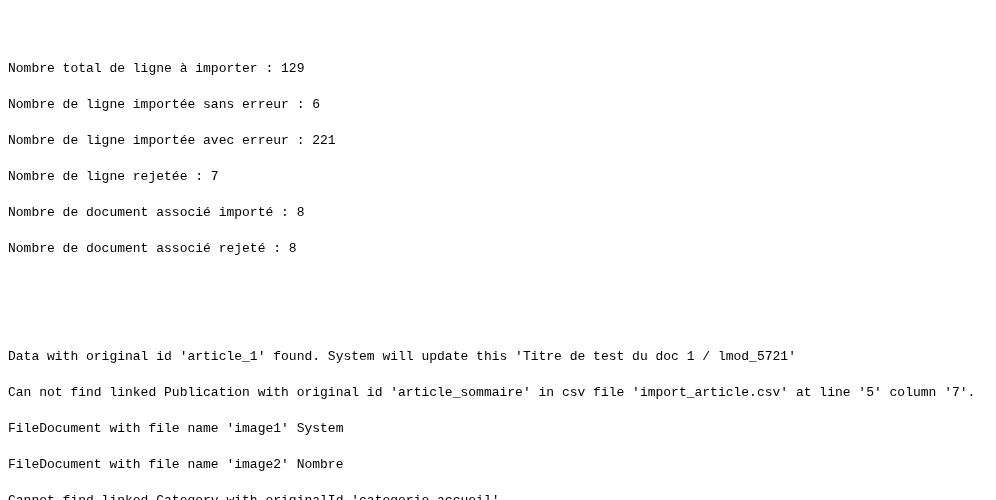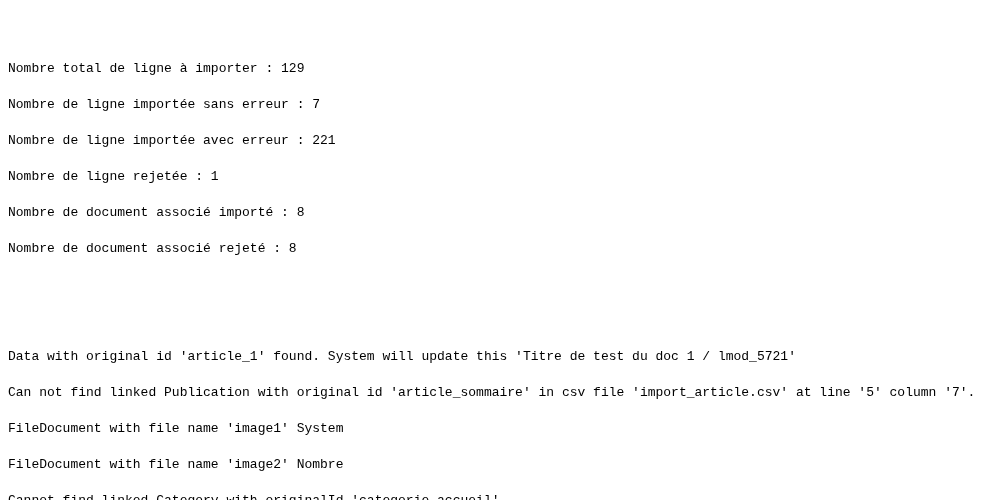--- a/index.html
+++ b/index.html
@@ -13,23 +13,23 @@
       white-space: pre;
     }
     .block { display: block; }
     .gap { height: 18px; }
   </style>
 </head>
 <body>
 
 
 <span class="block">Nombre total de ligne à importer : 129</span>
-<span class="block">Nombre de ligne importée sans erreur : 7</span>
+<span class="block">Nombre de ligne importée sans erreur : 6</span>
 <span class="block">Nombre de ligne importée avec erreur : 221</span>
-<span class="block">Nombre de ligne rejetée : 1</span>
+<span class="block">Nombre de ligne rejetée : 7</span>
 <span class="block">Nombre de document associé importé : 8</span>
 <span class="block">Nombre de document associé rejeté : 8</span>
 <div class="gap"></div>
 <div class="gap"></div>
 <span class="block">Data with original id 'article_1' found. System will update this 'Titre de test du doc 1 / lmod_5721'</span>
 <span class="block">Can not find linked Publication with original id 'article_sommaire' in csv file 'import_article.csv' at line '5' column '7'.</span>
 <span class="block">FileDocument with file name 'image1' System</span>
 <span class="block">FileDocument with file name 'image2' Nombre</span>
 <span class="block">Cannot find linked Category with originalId 'categorie_accueil'</span>
 

